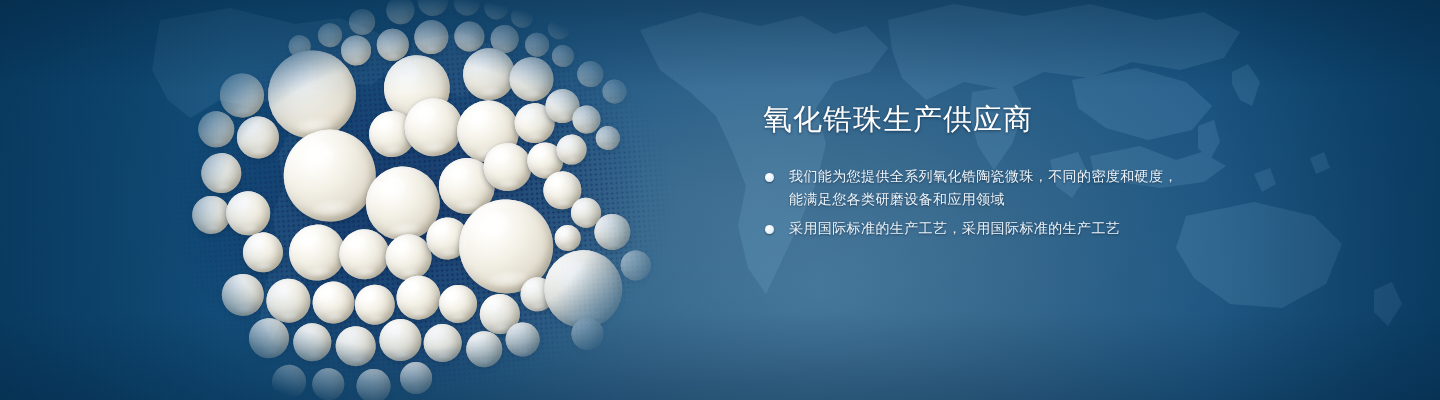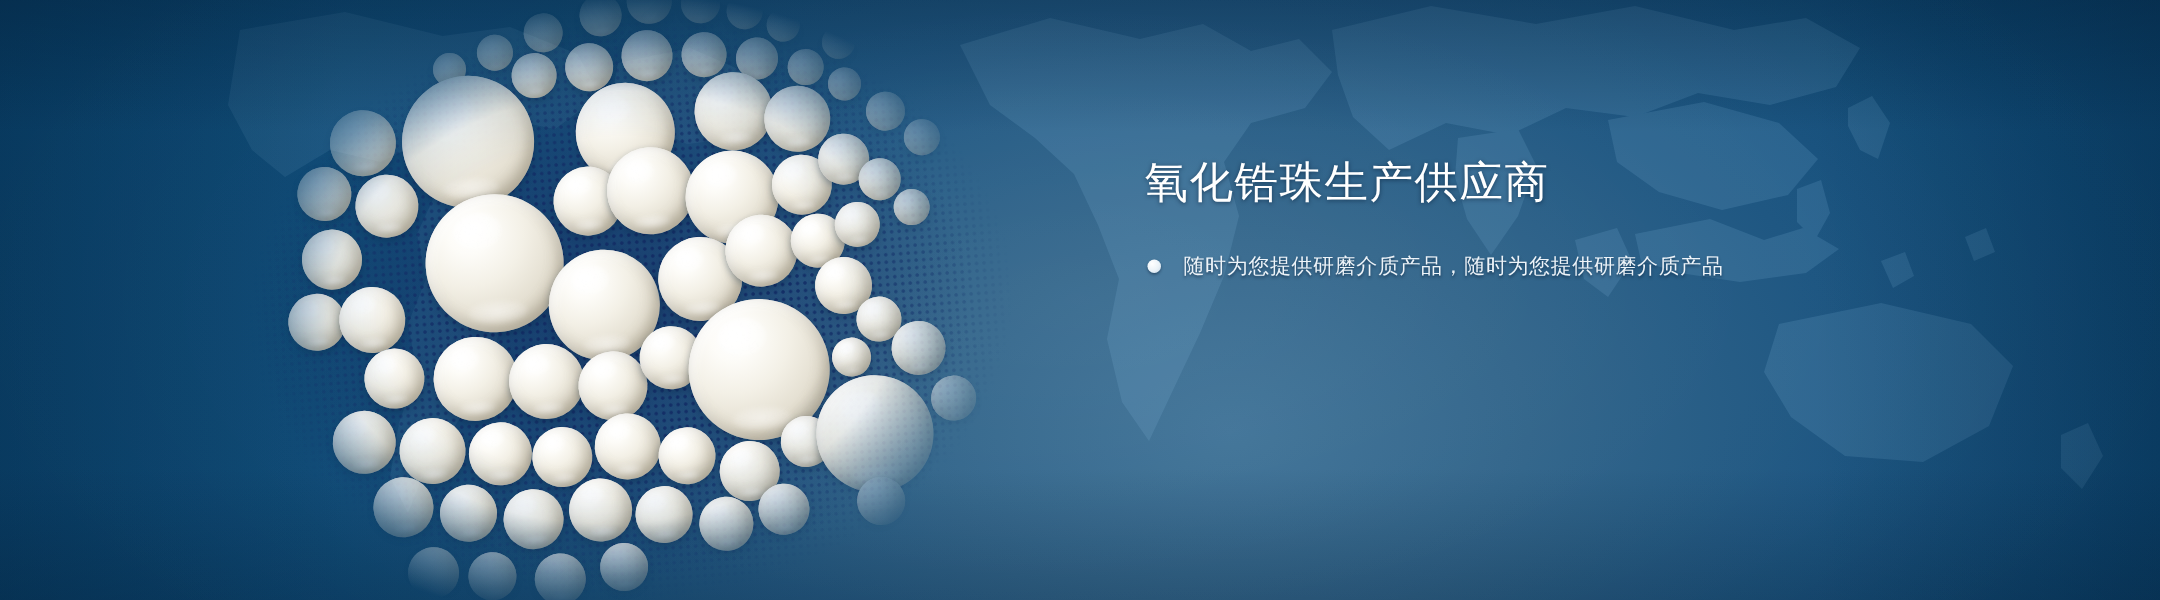--- a/index.html
+++ b/index.html
@@ -3,21 +3,21 @@
 <meta charset="utf-8">
 <style>
   html,body{margin:0;padding:0;background:#08446e;}
   *{box-sizing:border-box;}
 
   #banner{
     position:relative;
     width:1440px;
     height:400px;
     overflow:hidden;
-    font-family:Liberation Sans, sans-serif;
+    font-family:Liberation Mono, monospace;
     background:#8b5cf6;
   }
 
   
   .bg-base{
     position:absolute;inset:0;
     background:
       radial-gradient(ellipse 900px 620px at 57% 72%, #3d7196 0%, #2f6389 22%, #1b5480 46%, #0e4a76 68%, #0a456f 100%),
       linear-gradient(90deg,#0d4677 0%,#0d4677 10%,#114a79 28%,#1b5480 45%,#14507c 62%,#0b456f 82%,#074169 100%);
   }
@@ -291,23 +291,28 @@
       </div>
     </div>
   </div>
 
   <div class="content">
 
     <h1 class="headline">氧化锆珠生产供应商</h1>
 
     <ul class="bullets">
 
-
-
       <li class="bullet">
         <span class="dot"></span>
-        <span class="bullet-line">随时为您提供研磨介质产品，随时为您提供研磨介质产品</span>
+        <span class="bullet-line">我们能为您提供全系列氧化锆陶瓷微珠，不同的密度和硬度，</span>
+        <span class="bullet-line">能满足您各类研磨设备和应用领域</span>
+      </li>
+
+
+      <li class="bullet">
+        <span class="dot"></span>
+        <span class="bullet-line">采用国际标准的生产工艺，采用国际标准的生产工艺</span>
       </li>
 
     </ul>
   </div>
 
 </div>
 
 </body></html>

